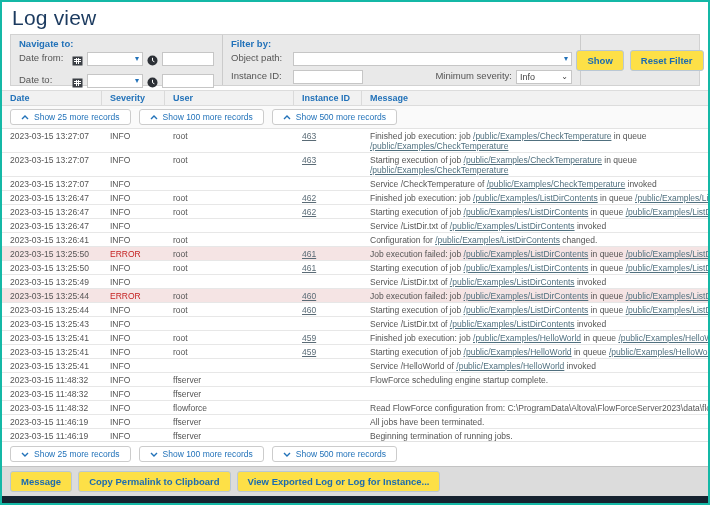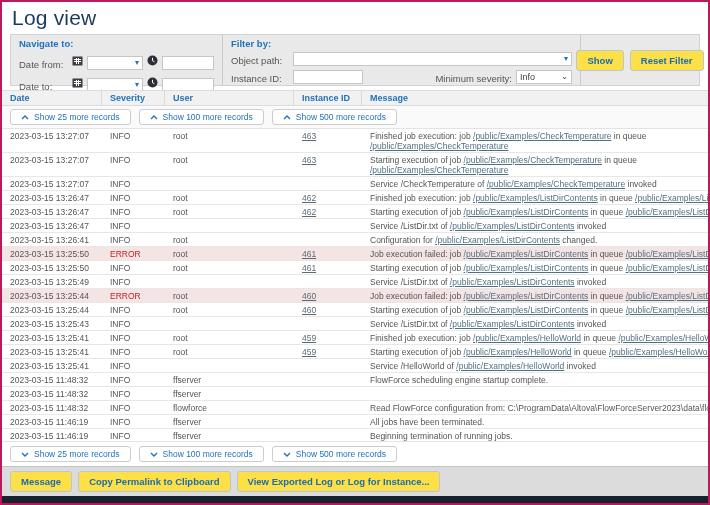--- a/index.html
+++ b/index.html
@@ -1,32 +1,32 @@
 <!DOCTYPE html>
 <html><head>
 <meta charset="utf-8">
 <style>
   * { margin:0; padding:0; box-sizing:border-box; }
   html,body { background:#fff; }
   body { font-family:"Liberation Sans","DejaVu Sans",sans-serif; }
-  .page { width:710px; height:505px; border:2px solid #be185d; background:#fff;
+  .page { width:710px; height:505px; border:2px solid #14b8a6; background:#fff;
           display:flex; flex-direction:column; overflow:hidden; position:relative; }
 
   
   .titlebar { padding:4px 10px 3px 10px; }
   .title { font-size:21px; color:#1b3a5f; font-weight:normal; letter-spacing:.2px; }
 
   
   .panels { display:flex; margin:1px 8px 0 8px; background:#e9e9e9; border:1px solid #d2d2d2; height:52px; }
   .panel { padding:3px 8px; }
   .panel-nav { width:212px; border-right:1px solid #cbcbcb; }
   .panel-filter { flex:1; border-right:1px solid #cbcbcb; }
   .panel-actions { width:118px; display:flex; gap:6px; align-items:center; justify-content:center; }
   .panel-heading { font-size:9.5px; font-weight:bold; color:#2272b9; margin-bottom:3px; }
-  .frow { display:flex; align-items:flex-end; margin-bottom:4px; gap:4px; }
+  .frow { display:flex; align-items:flex-start; margin-bottom:4px; gap:4px; }
   .flabel { font-size:9.5px; color:#555; }
   .flabel.w1 { width:50px; }
   .flabel.w2 { width:58px; }
   .txt { background:#fff; border:1px solid #c6c6c6; height:14px; font-size:9px; color:#444; padding:0 3px;
          font-family:"Liberation Sans","DejaVu Sans",sans-serif; }
   .combo { background:#fff; border:1px solid #c6c6c6; height:14px; display:flex; align-items:center;
            justify-content:space-between; padding:0 3px; font-size:9px; color:#444; }
   .caret { color:#2272b9; font-size:8px; line-height:8px; }
   .caret.dark { color:#444; }
   .ico { flex:0 0 auto; display:inline-block; }

